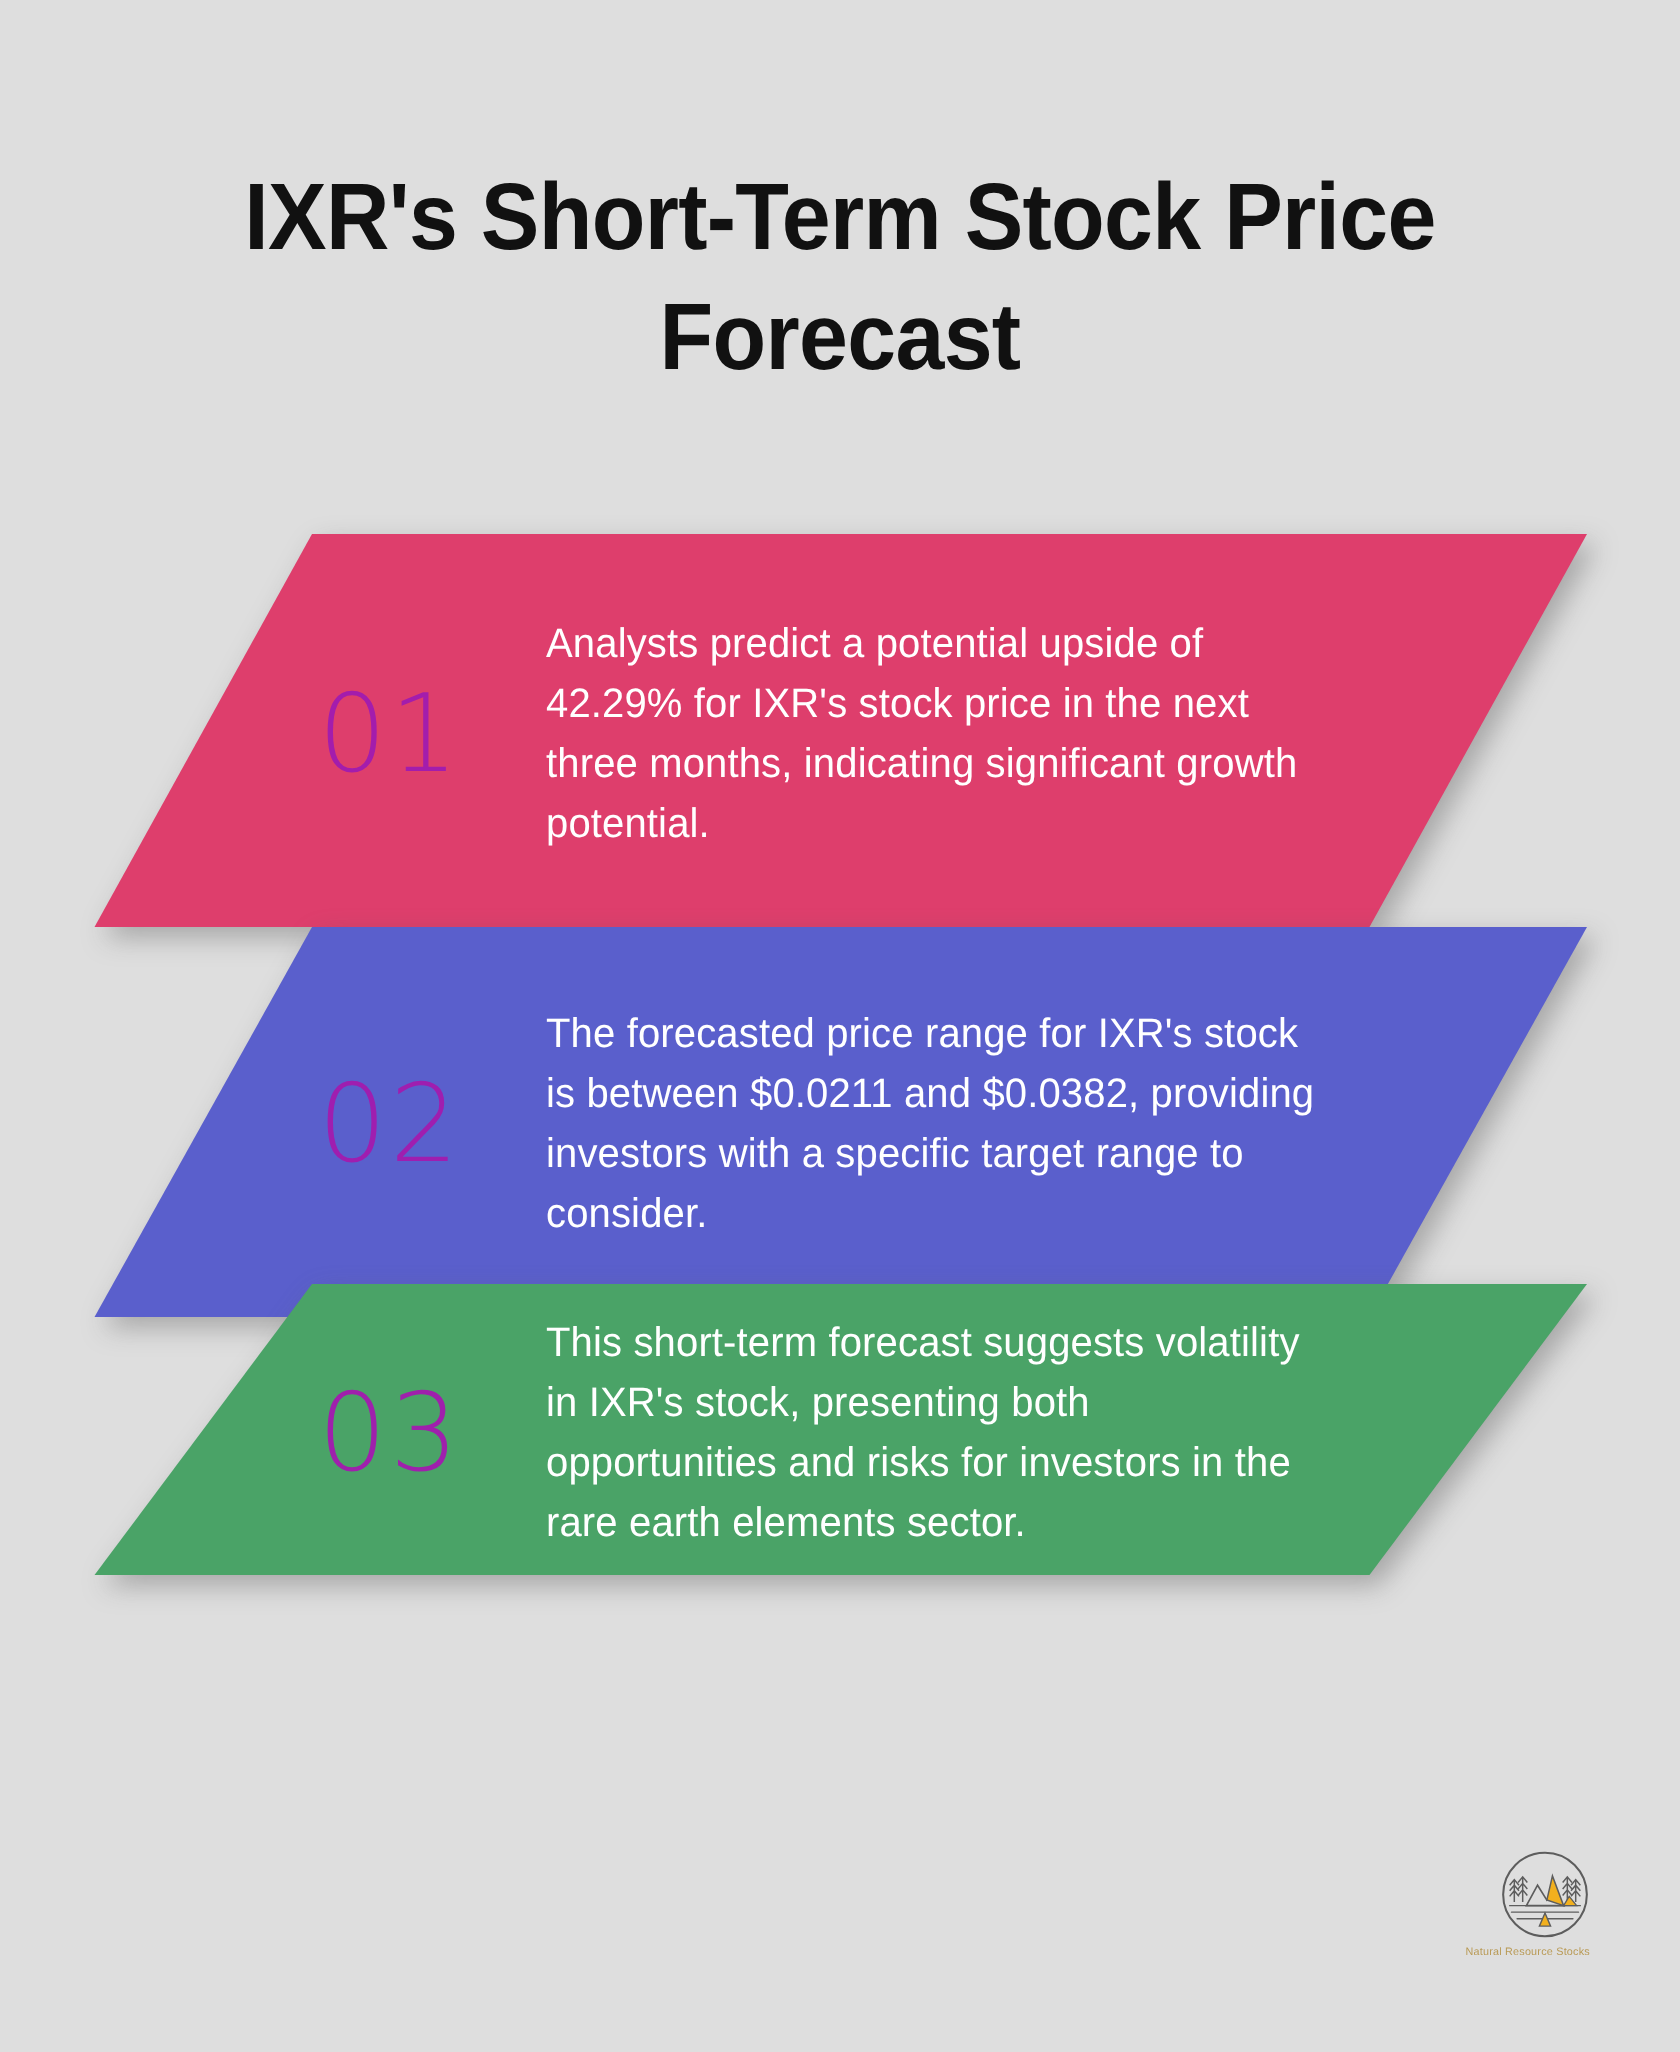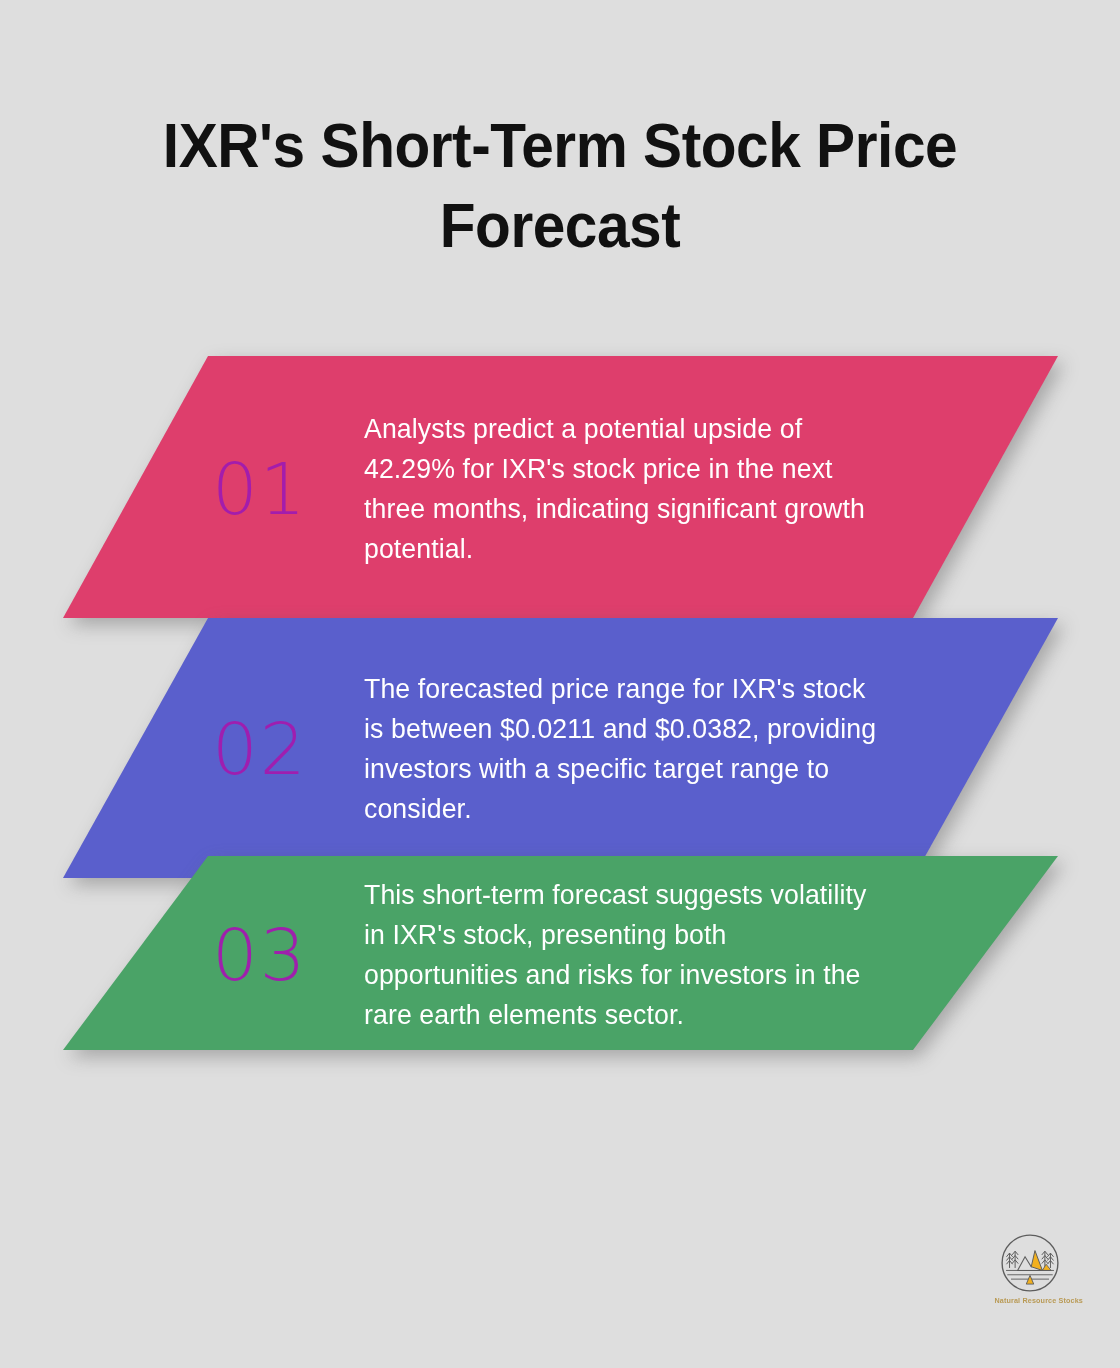--- a/index.html
+++ b/index.html
@@ -105,22 +105,21 @@
   #band-2 .band-inner { padding-top:2px;border-radius:11px; }
   #band-3 .band-inner { padding-top:4px; }
 
   
   .logo {
     position:absolute;
     left:977px;
     top:1232px;
     width:106px;
     height:86px;
-    text-align:right;
-    font-weight:bold;
+    text-align:left;
   }
   .logo-mark { width:62px; height:62px; margin:0 auto; display:block; }
   .logo-caption {
     margin-top:2px;
     font-family:"Liberation Sans", sans-serif;
     font-size:7.2px;
     letter-spacing:0.15px;
     color:#b99a55;
     white-space:nowrap;
   }

